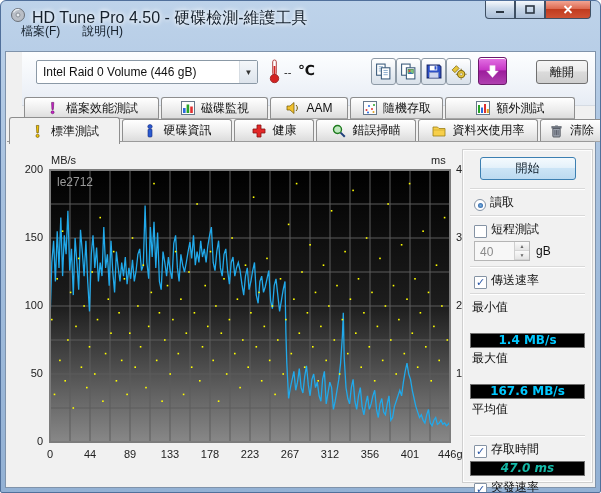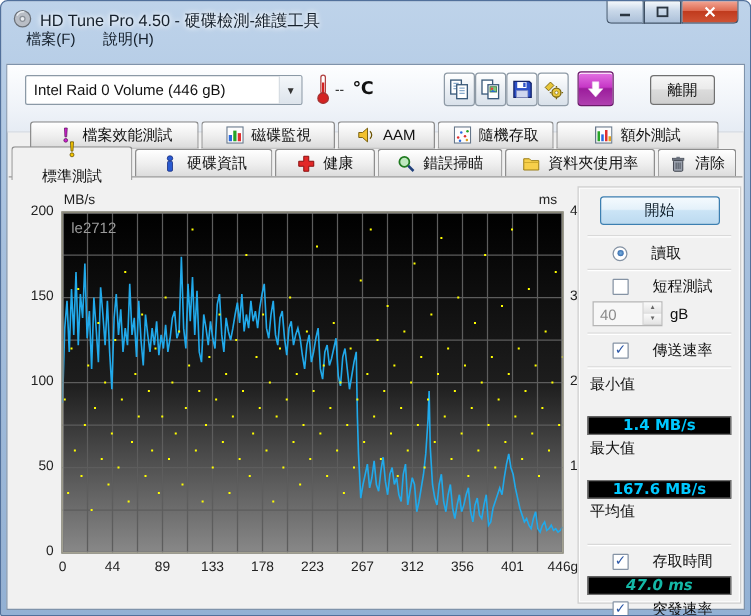--- a/index.html
+++ b/index.html
@@ -5,41 +5,41 @@
   * { box-sizing: border-box; margin:0; padding:0; }
   html,body { width:601px; height:493px; }
   body { font-family:"Liberation Sans","DejaVu Sans",sans-serif; font-size:12px; color:#111; user-select:none; background:#fff; }
 
   
   .window { position:absolute; inset:0; width:601px; height:493px;
     background:linear-gradient(#bed3ea,#a6c0de 40%,#93b1d4);
     border:1px solid #51709b; border-radius:6px 6px 2px 2px; overflow:hidden; }
   .titlebar { position:absolute; top:0; left:0; right:0; height:28px; }
   .app-icon { position:absolute; left:9px; top:6px; width:16px; height:16px; }
-  .title-text { position:absolute; left:31px; top:7px; font-size:13px; color:#15202c;
+  .title-text { position:absolute; left:31px; top:7px; font-size:16px; color:#15202c;
     text-shadow:0 0 4px #fff,0 0 6px #fff; white-space:nowrap; }
   .winbtns { position:absolute; top:-1px; right:9px; display:flex; }
   .winbtn { width:30px; height:19px; border:1px solid #3f5064; border-top:1px solid #2c3a4a;
     background:linear-gradient(rgba(255,255,255,.85),rgba(205,218,233,.7) 45%,rgba(160,180,205,.6));
     display:flex; align-items:center; justify-content:center; }
   .winbtn.minb { border-radius:0 0 0 4px; }
   .winbtn.closeb { width:46px; border-radius:0 0 4px 0;
     background:linear-gradient(#f2a492,#dd6a51 45%,#c03a1d 46%,#cf5234); }
 
   
   .menubar { position:absolute; top:20px; left:6px; right:6px; height:22px;
     display:flex; align-items:center; gap:2px; padding-left:4px; }
   .menu-item { padding:3px 10px 4px 10px; border-radius:2px; color:#15202c; }
 
   
   .client { position:absolute; top:50px; left:4px; right:4px; bottom:4px;
     background:#f0f0f0; border:1px solid #7f93ab; }
 
   
-  .toolbar { position:absolute; top:0; left:0; right:0; height:54px;
+  .toolbar { position:absolute; top:0; left:16px; right:0; height:54px;
     background:linear-gradient(#fdfeff,#eef2f8 70%,#e6ecf4); border-bottom:1px solid #d5dbe3; }
   .combo { position:absolute; left:14px; top:8px; width:222px; height:24px; background:#fff;
     border:1px solid #8b99a6; border-radius:2px; display:flex; align-items:center; }
   .combo-text { flex:1; padding-left:6px; white-space:nowrap; overflow:hidden; font-size:12px; }
   .combo-arrow { width:18px; height:100%; display:flex; align-items:center; justify-content:center;
     border-left:1px solid #d7dde3; background:linear-gradient(#f4f7fa,#dde4ec); font-size:8px; color:#333; }
   .thermo { position:absolute; left:247px; top:6px; }
   .temp-val { position:absolute; left:262px; top:14px; font-size:11px; color:#222; }
   .temp-unit { position:absolute; left:276px; top:10px; font-size:14px; font-weight:bold; color:#111; }
   .tbtn { position:absolute; top:6px; width:25px; height:27px; border:1px solid #8e9aa6; border-radius:3px;
@@ -75,21 +75,21 @@
   .ytickR { position:absolute; left:449px; font-size:11px; color:#222; }
   .xtick { position:absolute; top:306px; transform:translateX(-50%); font-size:11px; color:#222; white-space:nowrap; }
 
   
   .group { position:absolute; left:455px; top:7px; width:131px; height:334px;
     border:1px solid #cfcfcf; box-shadow:inset 0 0 0 1px #fdfdfd; background:#f1f1f1; padding:5px 7px; }
   .startbtn { display:block; width:96px; height:23px; margin:2px auto 8px auto; border:1px solid #3c7fb1;
     border-radius:3px; background:linear-gradient(#f4fafe,#e4f1fa 45%,#cbe4f6 50%,#bcdaf0);
     font-size:12px; text-align:center; line-height:21px; color:#0c1c28; }
   .sep { border-top:1px solid #d9d9d9; border-bottom:1px solid #fff; margin:4px 0; }
-  .ctl-row { display:flex; align-items:center; gap:19px; margin:3px 0 3px 20px; font-size:12px; }
+  .ctl-row { display:flex; align-items:flex-end; gap:4px; margin:3px 0 3px 4px; font-size:12px; }
   .radio { width:12px; height:12px; border-radius:50%; border:1px solid #8593a4; background:#fff; position:relative; }
   .radio.checked::after { content:""; position:absolute; left:2.5px; top:2.5px; width:5px; height:5px;
     border-radius:50%; background:radial-gradient(#7ab2e0,#1c4f99); }
   .check { width:13px; height:13px; border:1px solid #8593a4; background:#fff; border-radius:1px;
     font-size:11px; line-height:11px; text-align:center; color:#2b57a7; font-weight:bold; }
   .spin-row { display:flex; align-items:center; gap:6px; margin:2px 0 5px 4px; }
   .spinner { width:56px; height:20px; border:1px solid #b5b5b5; background:#f7f7f7; display:flex; }
   .spin-val { flex:1; color:#8a8a8a; font-size:12px; padding:3px 0 0 5px; }
   .spin-btns { width:15px; display:flex; flex-direction:column; border-left:1px solid #cfcfcf; }
   .spin-btns div { flex:1; font-size:5px; line-height:8px; text-align:center; color:#666;
@@ -250,21 +250,21 @@
                 <rect x="5" y="6.5" width="2" height="5.5" fill="#2a6adf"></rect>
                 <rect x="8" y="3" width="2" height="9" fill="#e03030"></rect>
                 <rect x="10.8" y="8" width="2" height="4" fill="#e0a020"></rect>
               </svg>
             </span>
           <span>額外測試</span>
         </div>
       </div>
 
       <div class="tab-row tab-row-bottom">
-        <div class="tab active" style="width:97px;flex-direction:column;">
+        <div class="tab active" style="width:111px;">
           <span class="ticon">
               <svg width="13" height="15" viewBox="0 0 14 15">
                 <path d="M5.8 1h2.6l-.5 8H6.3z" fill="#f6c800" stroke="#6a5200" stroke-width=".7"></path>
                 <circle cx="7.1" cy="12.2" r="1.7" fill="#f6c800" stroke="#6a5200" stroke-width=".7"></circle>
               </svg>
             </span>
           <span>標準測試</span>
         </div>
         <div class="tab" style="width:110px;">
           <span class="ticon">

